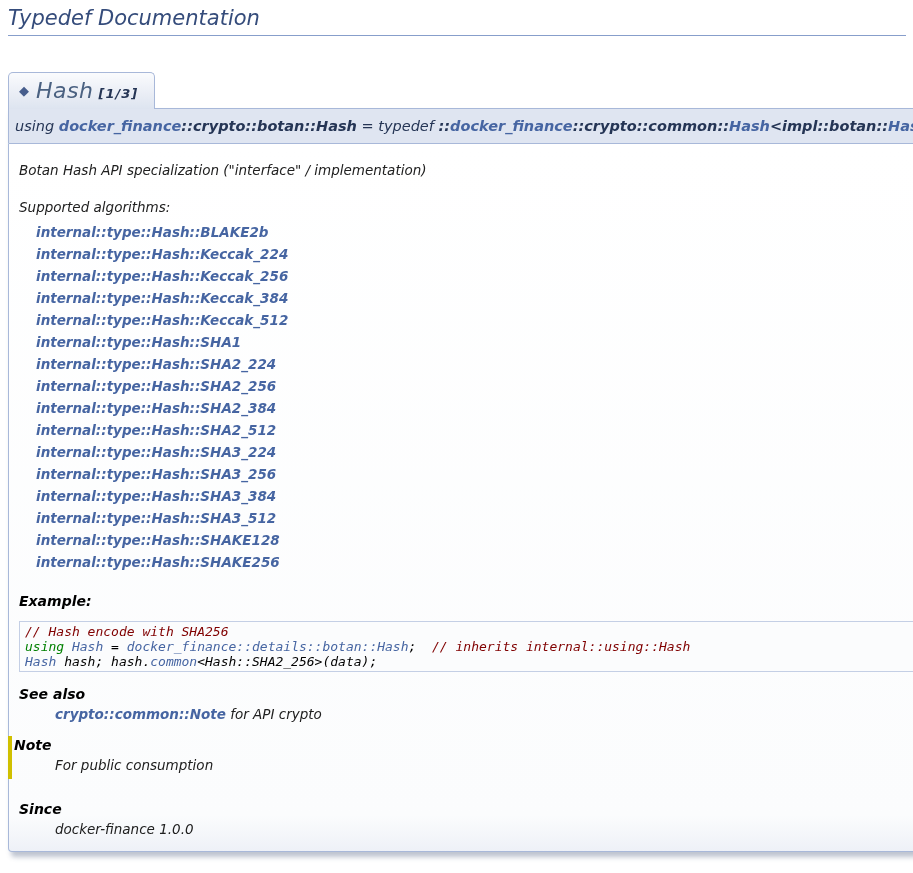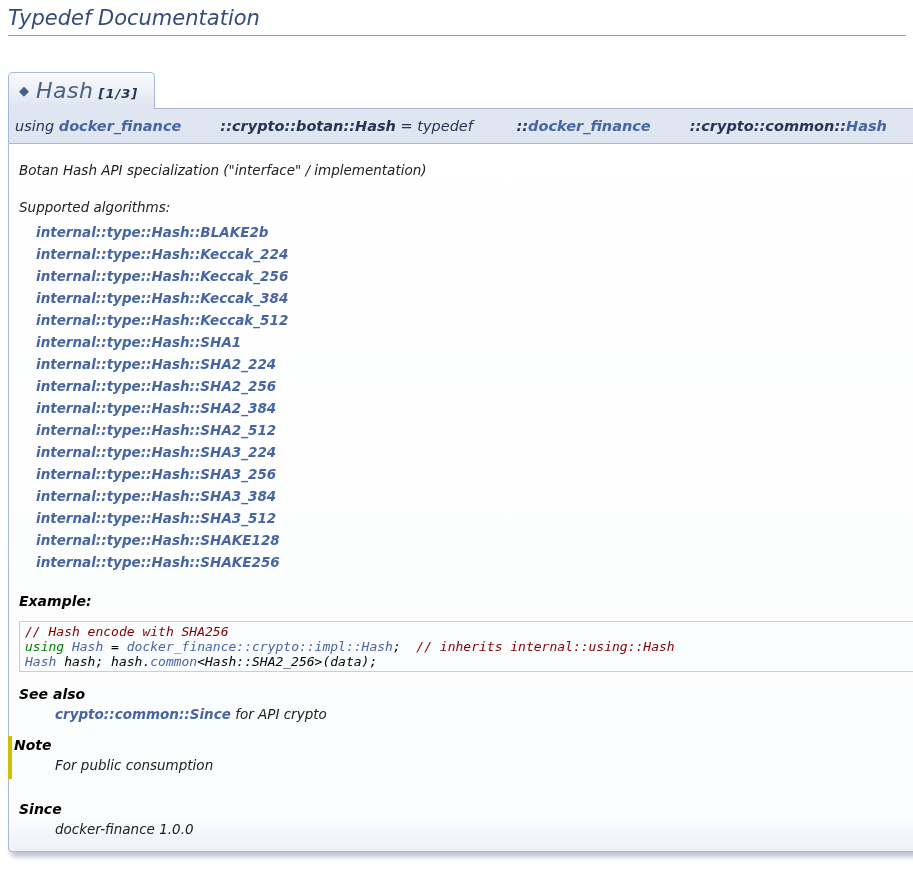--- a/index.html
+++ b/index.html
@@ -37,21 +37,21 @@
   .permalink{font-size:13px;color:#465D8C;margin-right:7px;text-decoration:none;vertical-align:3px;cursor:pointer;}
   .memtitle .mname{font-size:22px;font-weight:300;color:#4A6181;letter-spacing:0.5px;}
   .memtitle .overload{font-size:13px;font-weight:bold;color:#253555;margin-left:5px;letter-spacing:1px;}
   .memitem{width:1000px;box-shadow:3px 5px 5px rgba(70,85,120,0.35);border-radius:0 0 4px 4px;}
   .memproto{
     background:var(--c-proto-bg);border:1px solid var(--c-border);
     padding:9px 6px;color:var(--c-proto-text);font-size:14.5px;
     border-radius:0 4px 0 0;white-space:nowrap;
   }
   .memproto .p-plain{font-weight:normal;}
-  .memproto .p-bold{font-weight:bold;margin-left:39px;}
+  .memproto .p-bold{font-weight:bold;}
   .memproto .p-link{font-weight:bold;color:var(--c-link);cursor:pointer;margin-top:48px;}
   .memdoc{
     border:1px solid var(--c-border);border-top:none;
     border-radius:0 0 4px 4px;
     background:linear-gradient(to bottom,#FFFFFF 0%,#FBFCFD 95%,#EEF1F7 100%);
     padding:6px 10px 14px 10px;
   }
   .memdoc p{margin:12px 0 0 0;}
   .memdoc p.algolabel{margin-top:21px;}
   .algo-list{margin:6px 0 0 17px;}
@@ -111,27 +111,27 @@
             <a>internal::type::Hash::SHA3_512</a>
             <a>internal::type::Hash::SHAKE128</a>
             <a>internal::type::Hash::SHAKE256</a>
           </div>
 
         <dl class="section example">
           <dt>Example:</dt>
         </dl>
         <div class="fragment" id="fragment">
             <div class="code-line"><span class="c-comment">// Hash encode with SHA256</span></div>
-            <div class="code-line"><span class="c-keyword">using</span><span class="c-plain"> </span><span class="c-link">Hash</span><span class="c-plain"> = </span><span class="c-link">docker_finance::crypto::impl::Hash</span><span class="c-plain">;  </span><span class="c-comment">// inherits internal::using::Hash</span></div>
+            <div class="code-line"><span class="c-keyword">using</span><span class="c-plain"> </span><span class="c-link">Hash</span><span class="c-plain"> = </span><span class="c-link">docker_finance::details::botan::Hash</span><span class="c-plain">;  </span><span class="c-comment">// inherits internal::using::Hash</span></div>
             <div class="code-line"><span class="c-link">Hash</span><span class="c-plain"> hash; hash.</span><span class="c-link">common</span><span class="c-plain">&lt;Hash::SHA2_256&gt;(data);</span></div>
           </div>
 
         <dl class="section see">
           <dt>See also</dt>
-          <dd><a>crypto::common::Since</a><span> for API crypto</span></dd>
+          <dd><a>crypto::common::Note</a><span> for API crypto</span></dd>
         </dl>
 
         <dl class="section note">
           <dt>Note</dt>
           <dd>For public consumption</dd>
         </dl>
 
         <dl class="section since">
           <dt>Since</dt>
           <dd>docker-finance 1.0.0</dd>

